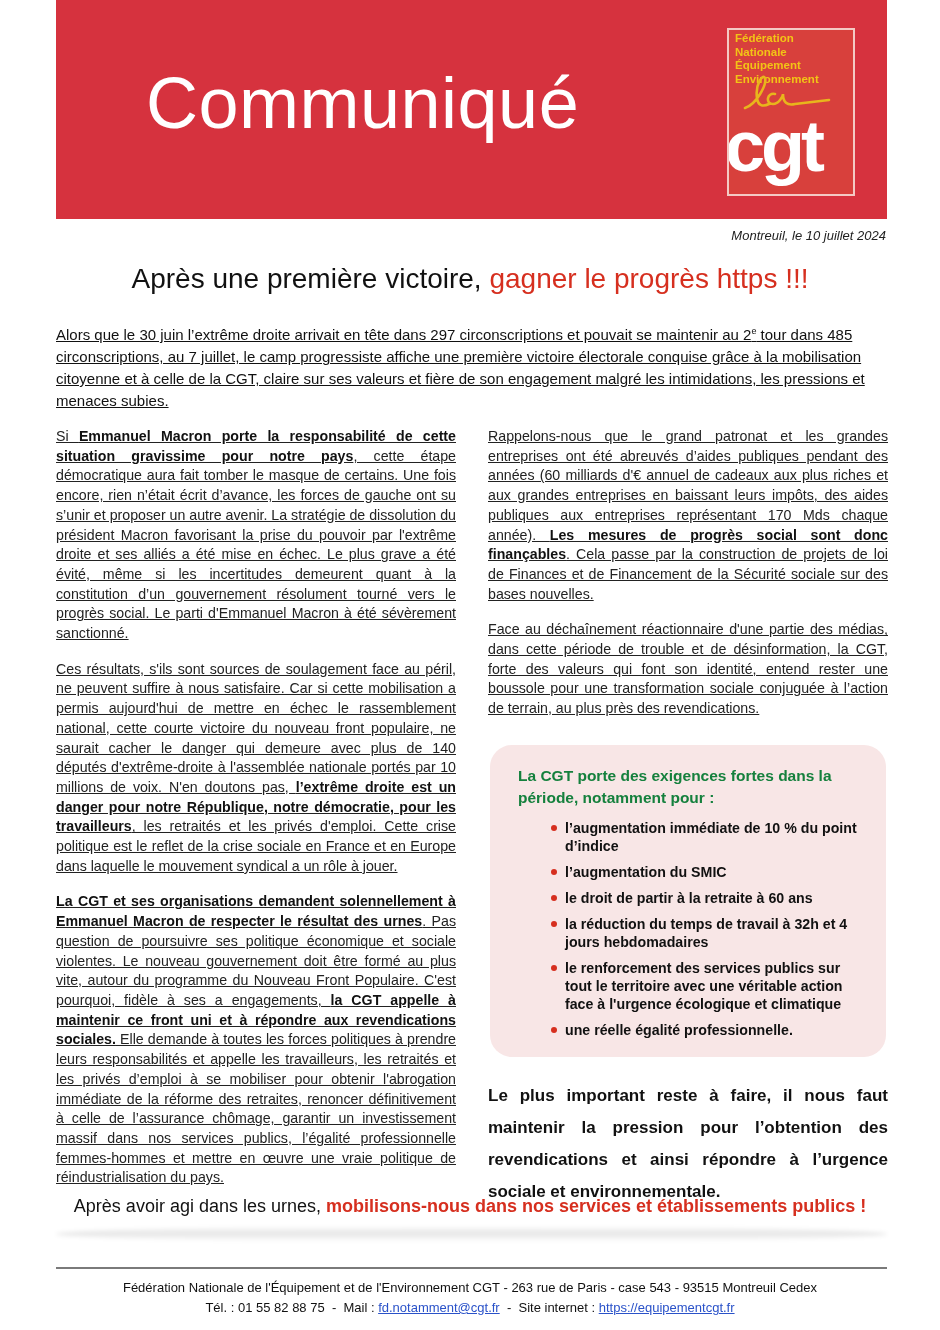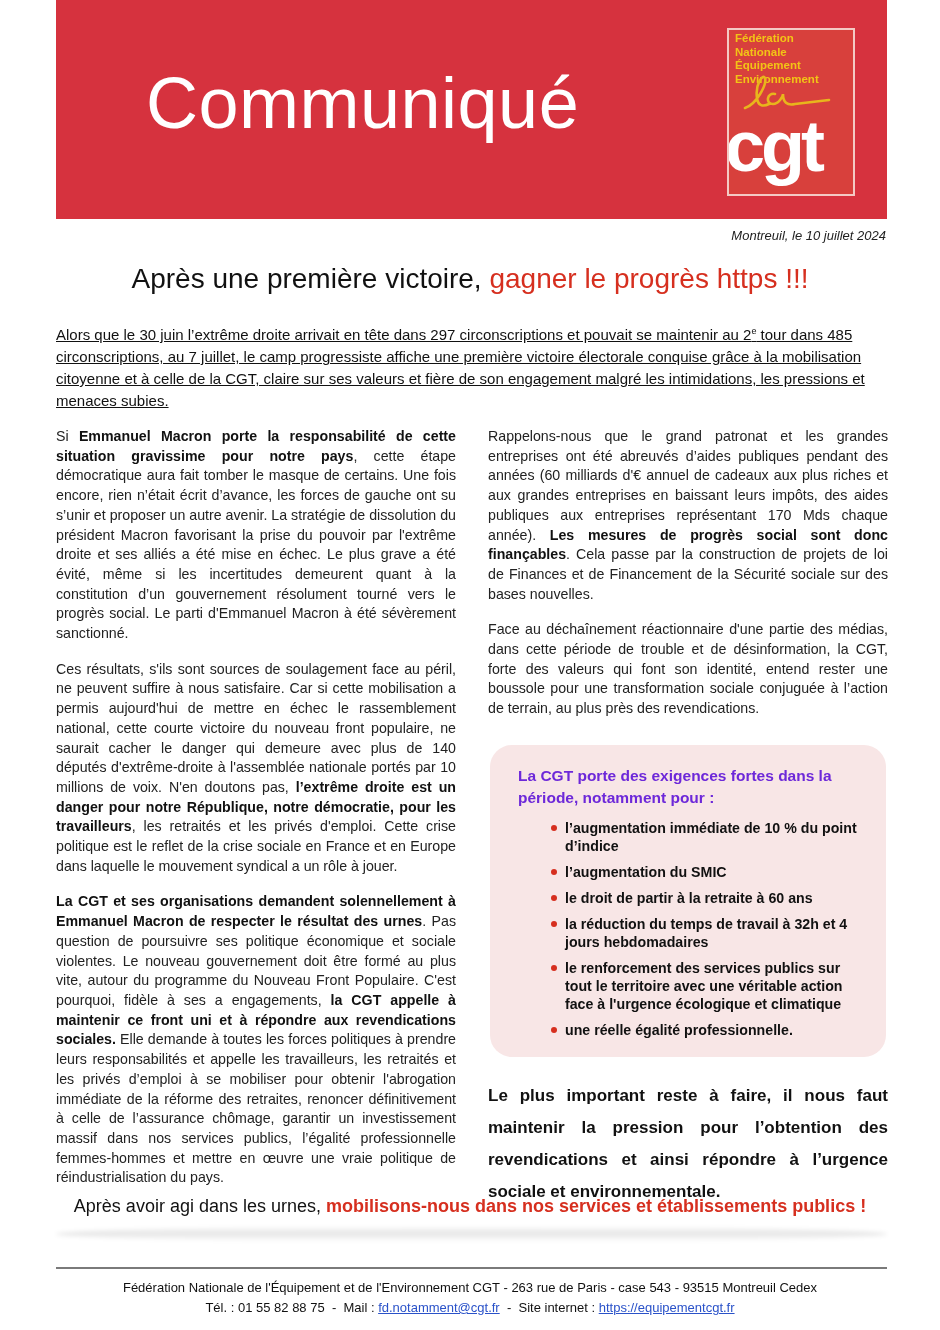--- a/index.html
+++ b/index.html
@@ -43,30 +43,30 @@
   .headline .accent { color: #d62f1f; }
   .intro {
     position: absolute; left: 56px; top: 320px; width: 820px;
     font-size: 15px; line-height: 22px; color: #111; text-decoration: underline;
   }
   .intro sup { font-size: 9px; }
   .col {
     position: absolute; width: 400px; font-size: 14.2px; line-height: 19.7px;
     text-align: justify; color: #222;
   }
-  .col p { margin: 0 0 16px 0; }
+  .col p { margin: 0 0 16px 0; text-decoration: underline; }
   .col b { color: #111; }
   .col-left { left: 56px; top: 427px; }
   .col-right { left: 488px; top: 427px; }
   .box {
     position: absolute; left: 490px; top: 745px; width: 396px; height: 312px;
     background: #f8e6e6; border-radius: 22px; box-sizing: border-box;
     padding: 20px 20px 0 28px;
   }
-  .box-title { font-size: 15.5px; line-height: 22px; font-weight: bold; color: #6d28d9; margin-bottom: 10px; }
+  .box-title { font-size: 15.5px; line-height: 22px; font-weight: bold; color: #15803d; margin-bottom: 10px; }
   .box ul { list-style: none; margin: 0; padding: 0 0 0 33px; }
   .box li {
     position: relative; font-size: 14.2px; line-height: 18px; font-weight: bold;
     color: #111; padding-left: 14px; margin-bottom: 8px;
   }
   .bullet {
     position: absolute; left: 0; top: 6px; width: 6px; height: 6px; border-radius: 50%;
     background: #d62f1f;
   }
   .closing {

